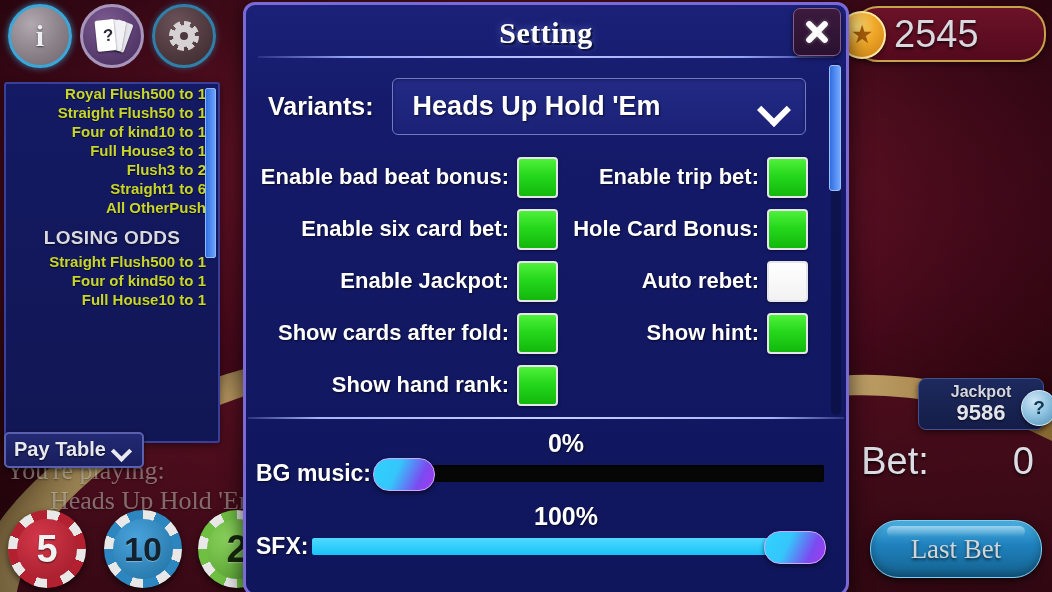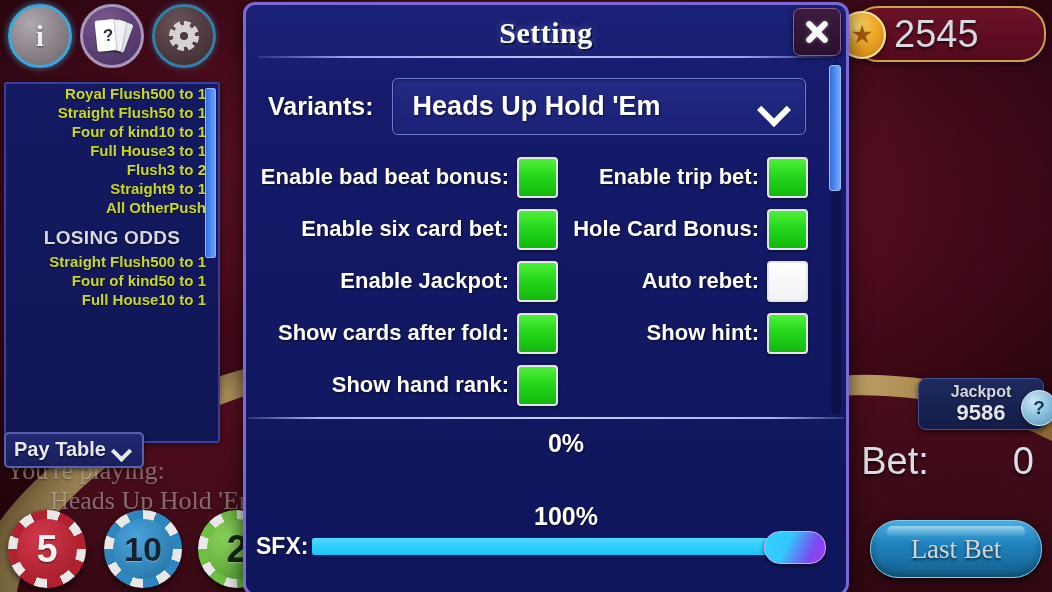--- a/index.html
+++ b/index.html
@@ -405,21 +405,21 @@
     <div class="row">
       <span class="nm">Full House</span>
       <span class="vl">3 to 1</span>
     </div>
     <div class="row">
       <span class="nm">Flush</span>
       <span class="vl">3 to 2</span>
     </div>
     <div class="row">
       <span class="nm">Straight</span>
-      <span class="vl">9 to 1</span>
+      <span class="vl">1 to 6</span>
     </div>
     <div class="row">
       <span class="nm">All Other</span>
       <span class="vl">Push</span>
     </div>
 
     <div class="hdr second">LOSING ODDS</div>
 
     <div class="row">
       <span class="nm">Straight Flush</span>
@@ -557,20 +557,27 @@
 
     </div>
 
     <div class="dlg-scroll-track"></div>
     <div class="dlg-scroll-thumb"></div>
 
     <div class="sec-divider"></div>
 
     <div class="slider-block bg">
       <div class="slider-pct">0%</div>
+      <div class="slider-row">
+        <span class="slider-lbl">BG music:</span>
+        <div class="track">
+          <div class="fill" style="width:0%"></div>
+          <div class="knob" style="left:-2px"></div>
+        </div>
+      </div>
     </div>
 
     <div class="slider-block sfx">
       <div class="slider-pct">100%</div>
       <div class="slider-row">
         <span class="slider-lbl">SFX:</span>
         <div class="track">
           <div class="fill" style="width:100%"></div>
           <div class="knob" style="right:-2px"></div>
         </div>

